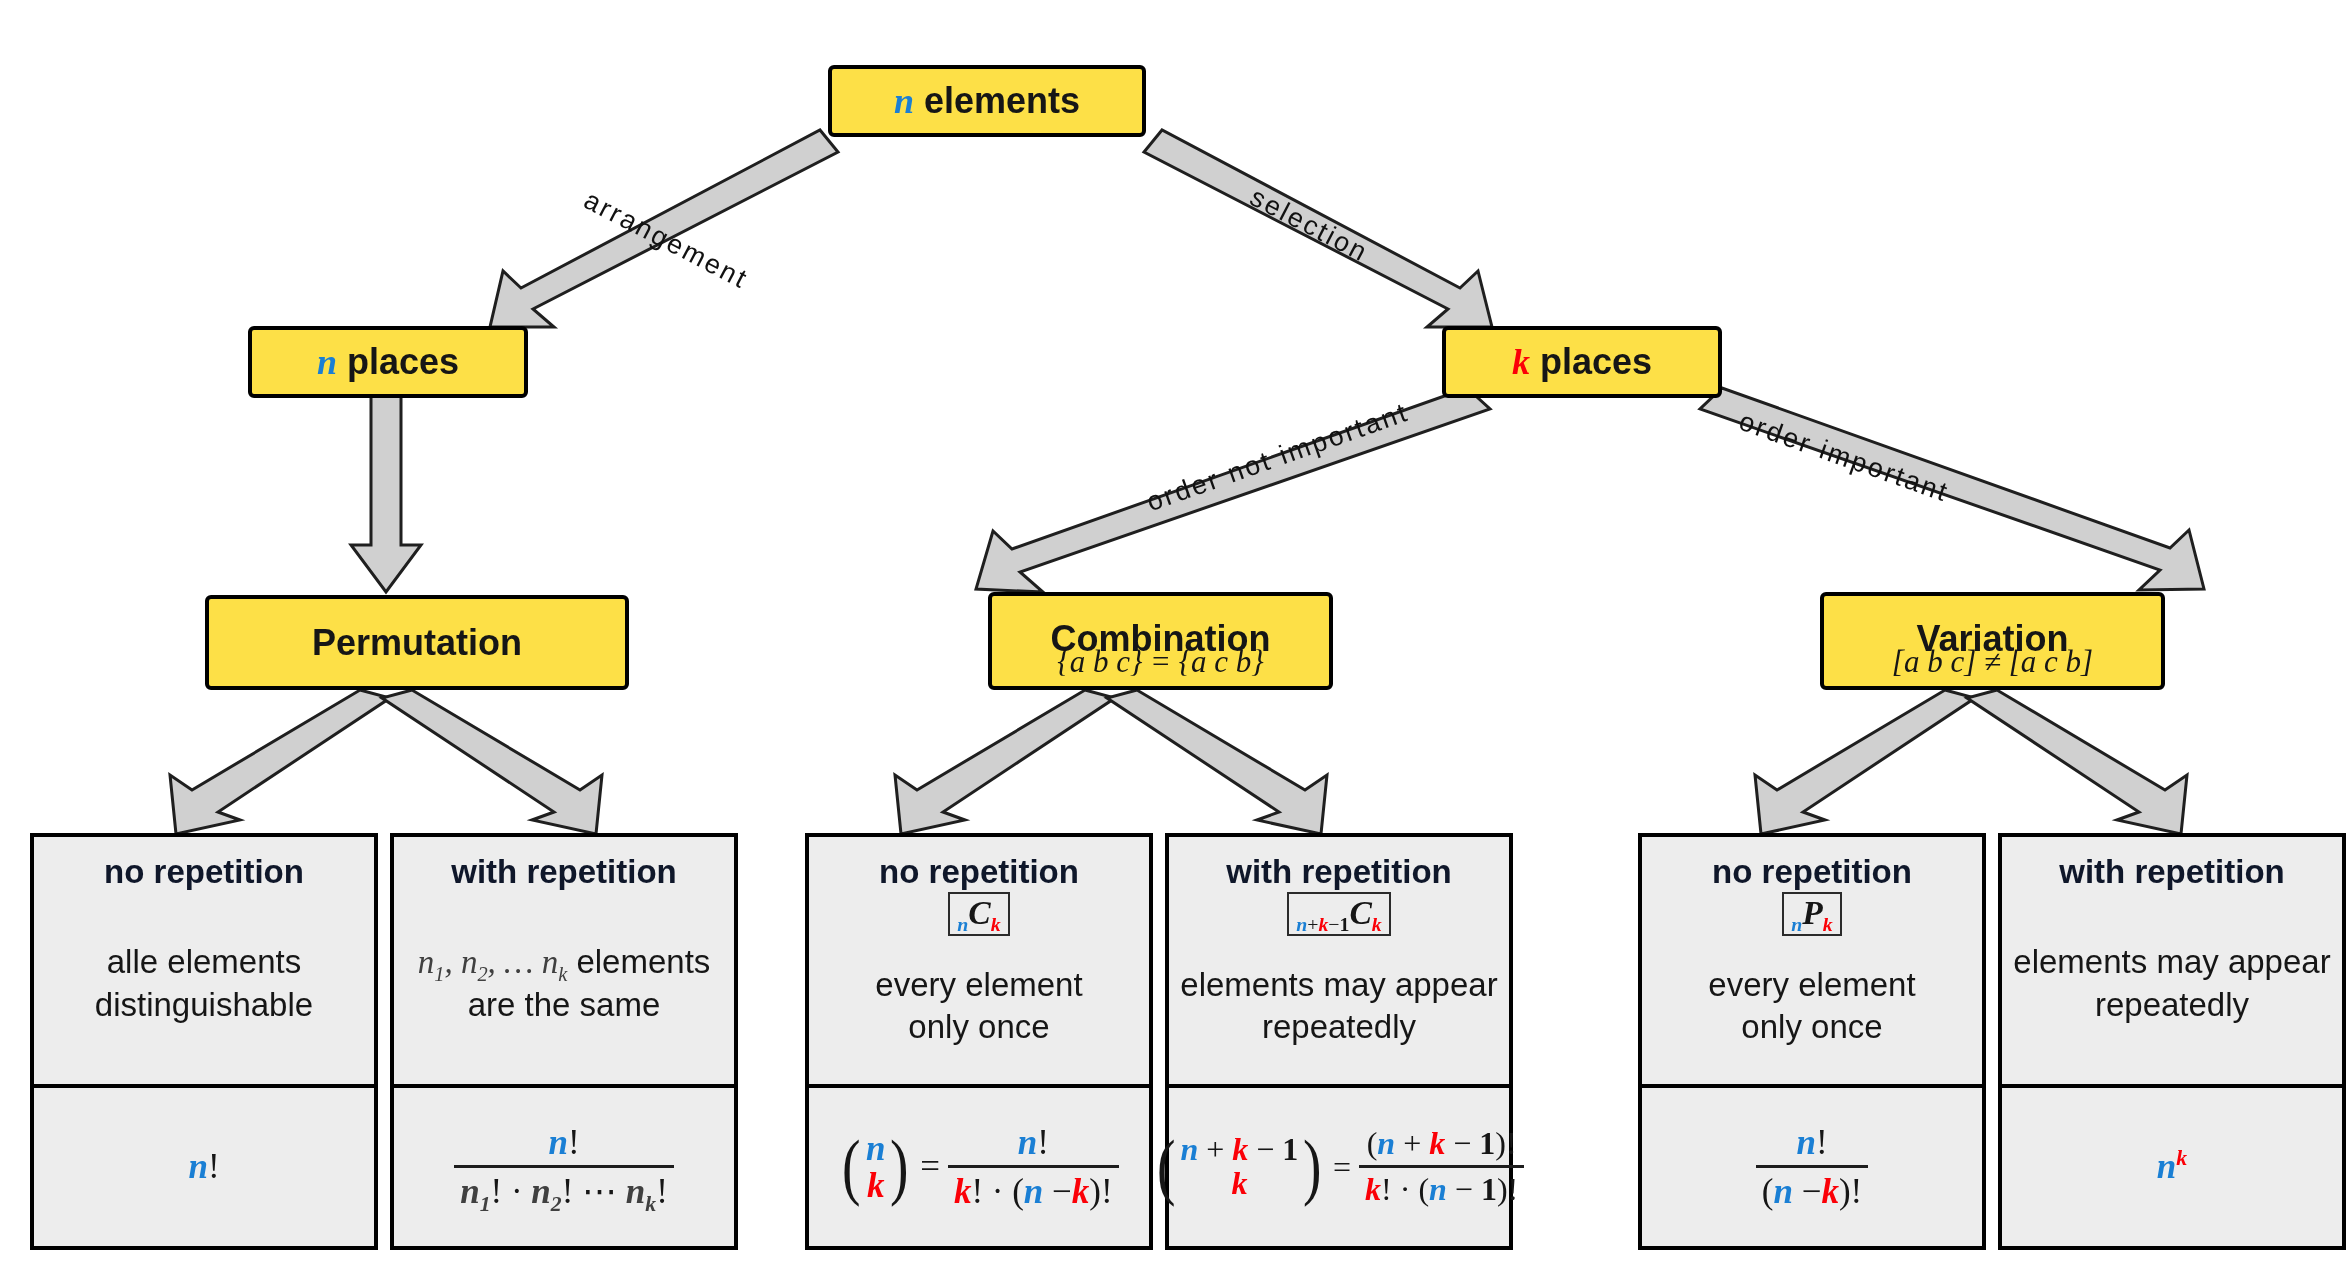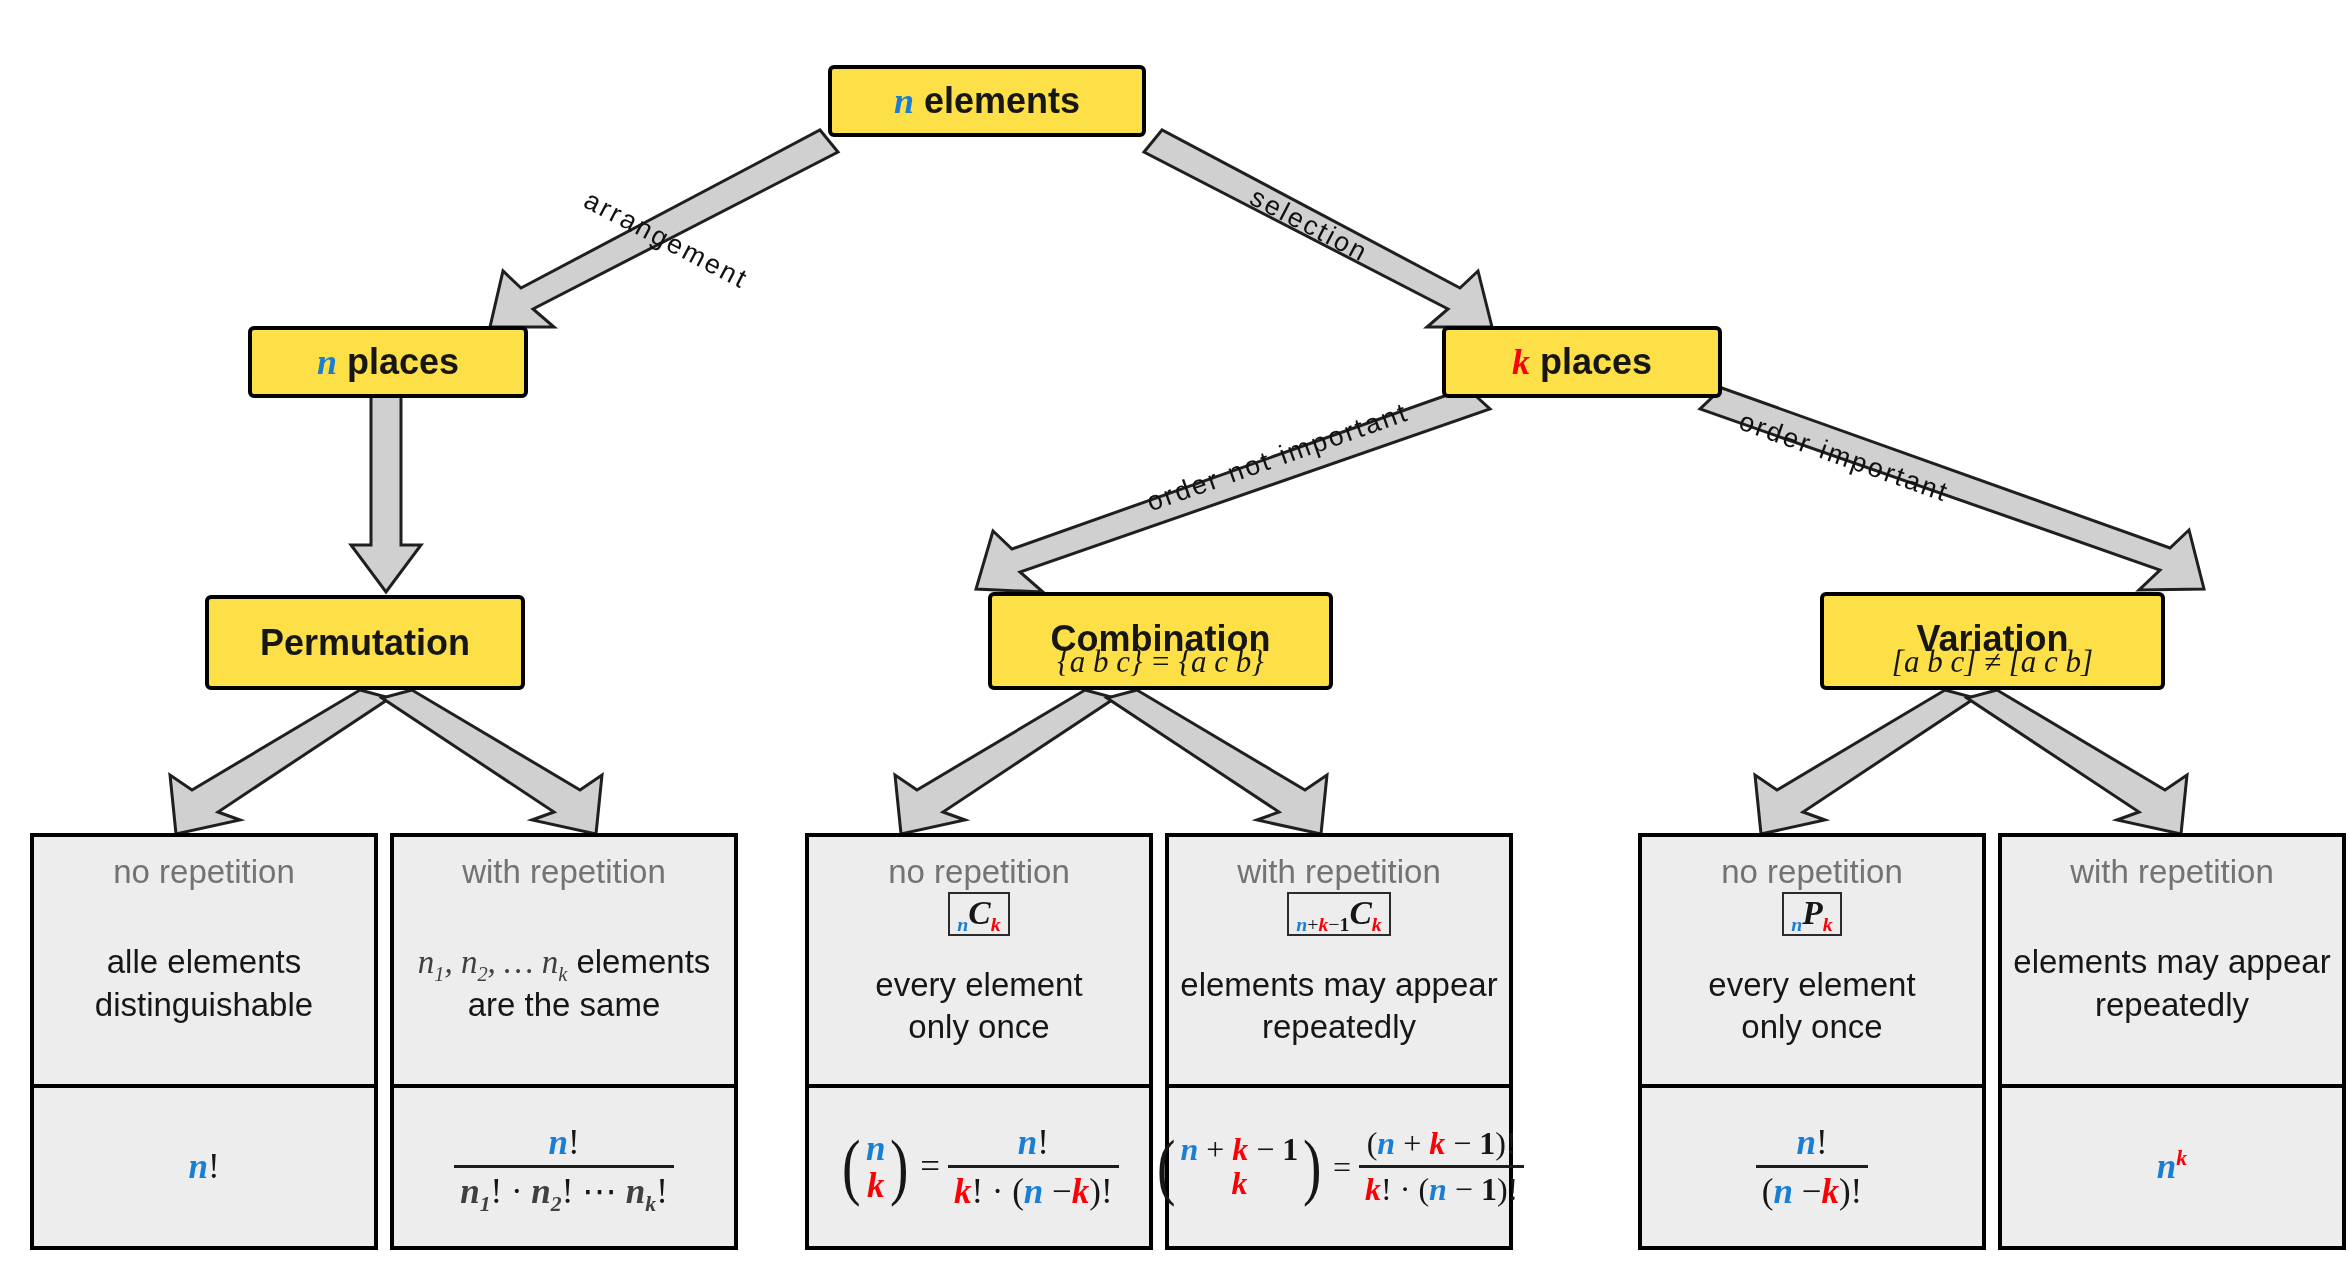--- a/index.html
+++ b/index.html
@@ -61,21 +61,21 @@
     padding:4px 10px 18px 10px;
     border-bottom:4px solid #000;
   }
   .leaf .cell-bot{
     flex:0 0 150px;
     display:flex;align-items:center;justify-content:center;
     text-align:center;
     padding:4px 10px;
   }
   .leaf .head{
-    font-weight:normal;font-size:33px;color:#737373;white-space:nowrap;
+    font-weight:bold;font-size:33px;color:#0f172a;white-space:nowrap;
   }
   .leaf .desc{
     font-size:33px;color:#161616;line-height:1.28;
   }
 
   
   .mi{font-family:"Liberation Serif", serif;font-style:italic;font-weight:bold;}
   .mi-light{font-family:"Liberation Serif", serif;font-style:italic;}
   .mn{font-family:"Liberation Serif", serif;font-weight:bold;}
   .op{font-family:"Liberation Serif", serif;}
@@ -192,21 +192,21 @@
     </div>
   </div>
 
   <div class="node" style="left:1442px;top:326px;width:280px;height:72px;">
     <div class="title">
       <span class="mi red">k</span>
       <span>places</span>
     </div>
   </div>
 
-  <div class="node" style="left:205px;top:595px;width:320px;height:95px;justify-content:center;">
+  <div class="node" style="left:205px;top:595px;width:424px;height:95px;justify-content:center;">
     <div class="title">Permutation</div>
   </div>
 
   <div class="node" style="left:988px;top:592px;width:345px;height:98px;">
     <div class="title">Combination</div>
     <div class="sub">{a b c} = {a c b}</div>
   </div>
 
   <div class="node" style="left:1820px;top:592px;width:345px;height:98px;">
     <div class="title">Variation</div>

